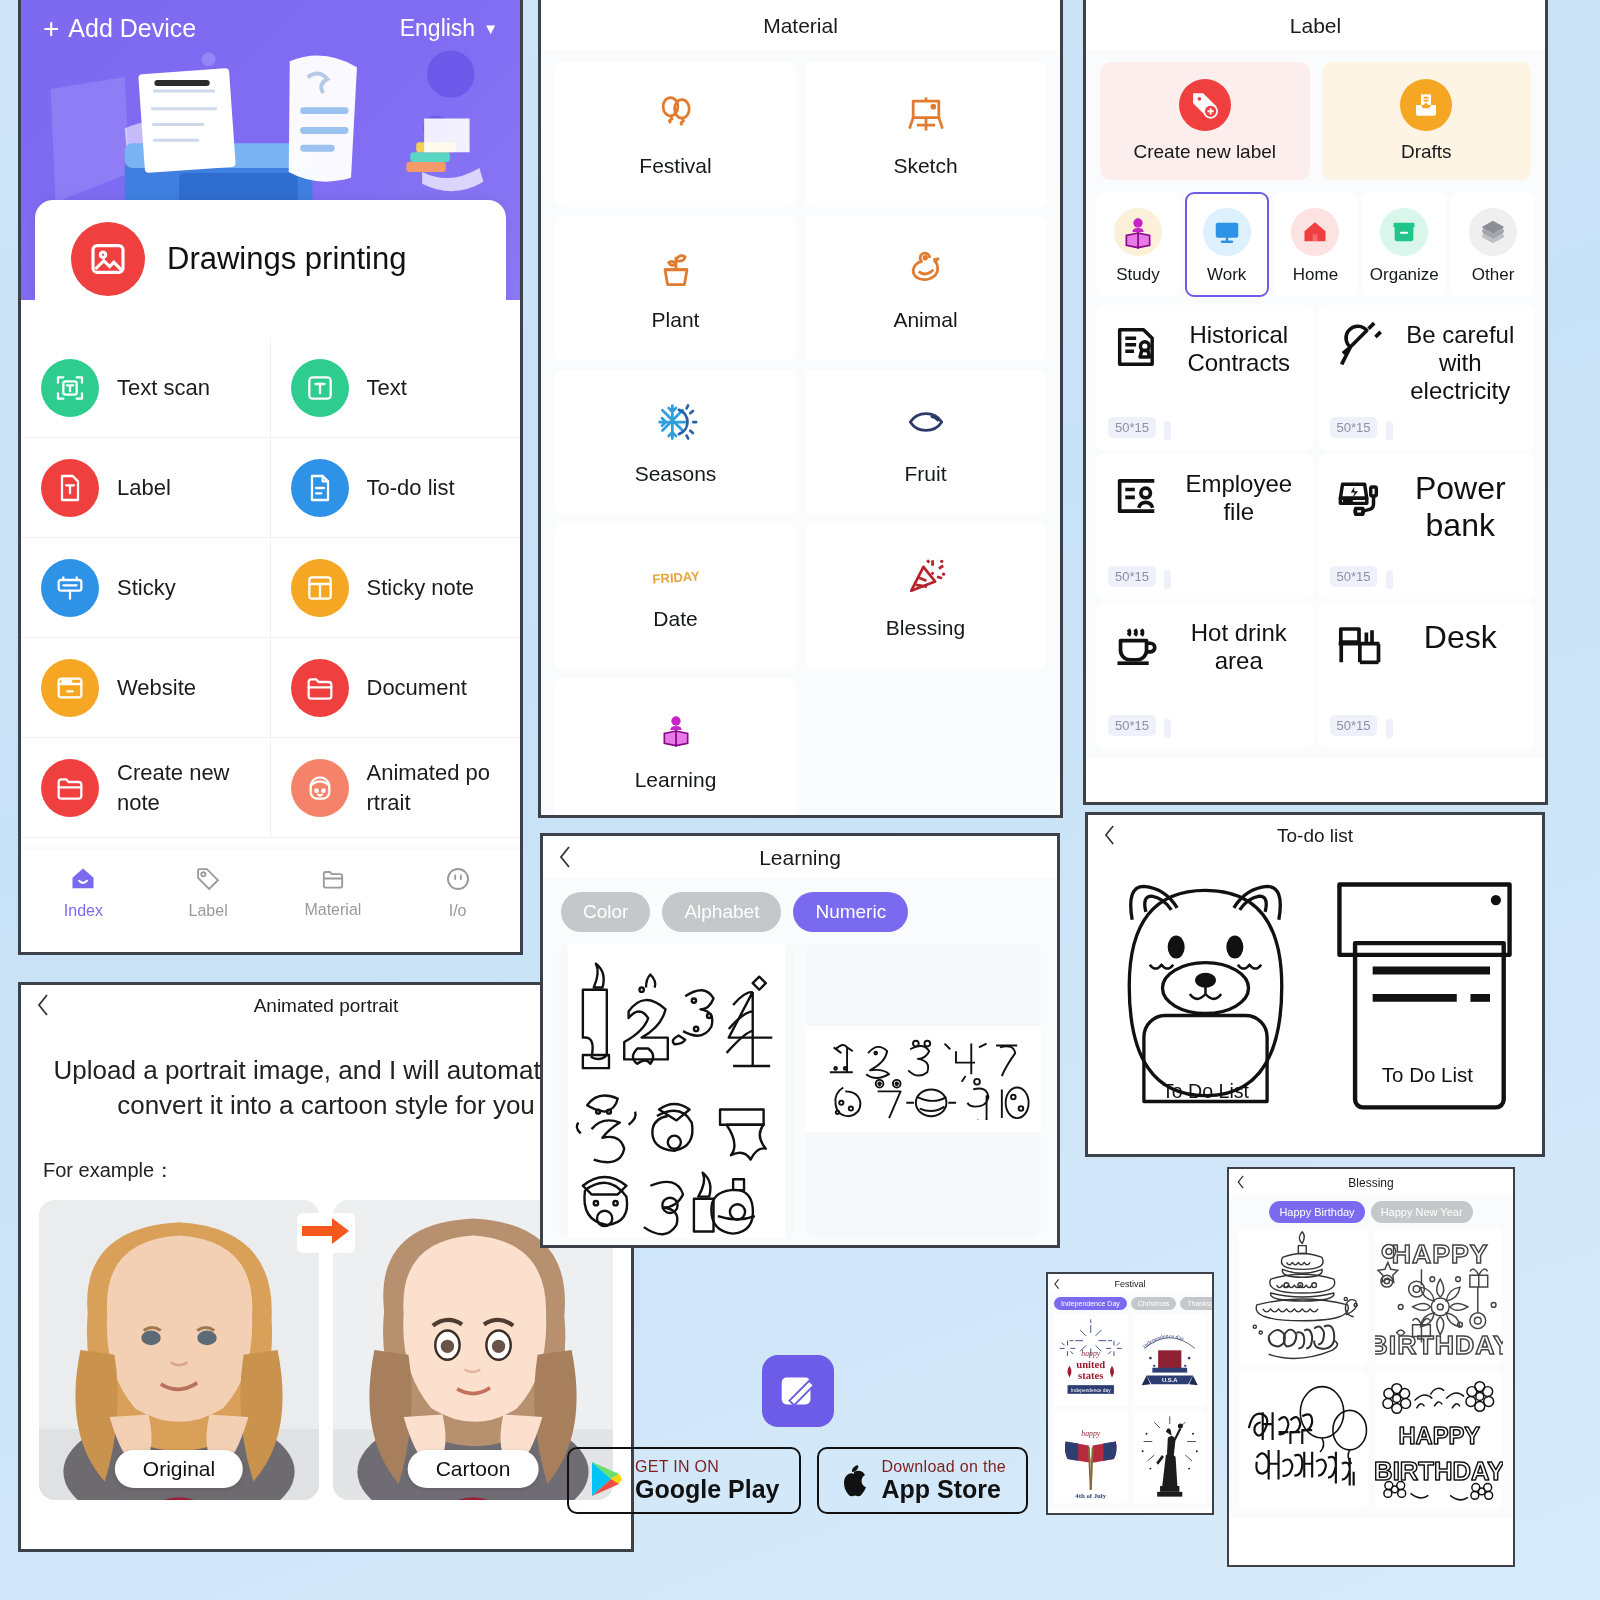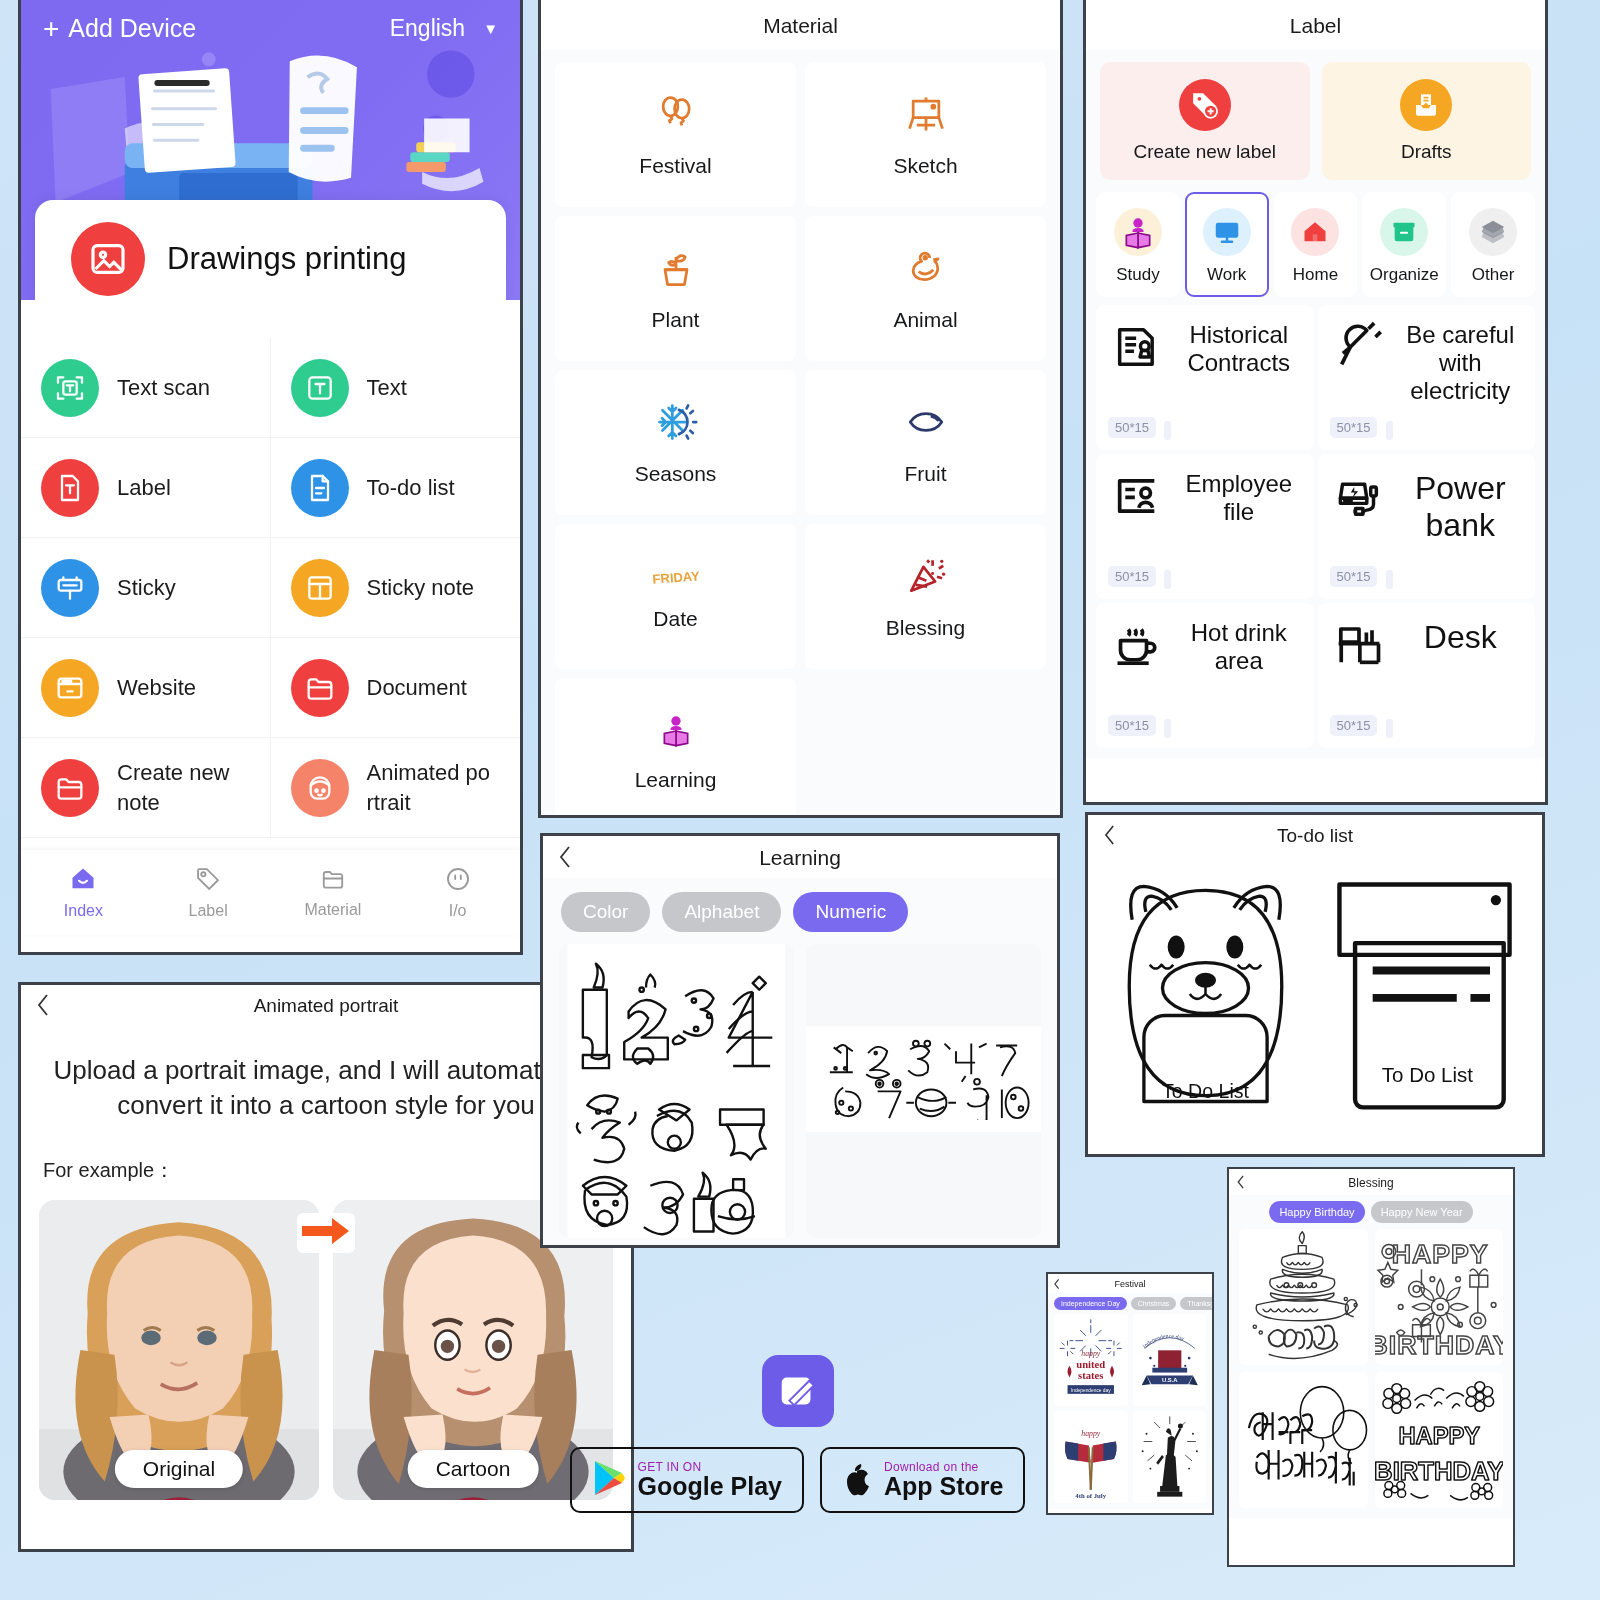--- a/index.html
+++ b/index.html
@@ -22,21 +22,21 @@
 
   
   #p-home { left:18px; top:0px; width:505px; height:955px; border-top:none; }
   .hero {
     height:300px; background:linear-gradient(135deg,#7d6af0 0%,#7f6cf2 55%,#8a78f5 100%);
     position:relative; overflow:hidden;
   }
   .hero-top { display:flex; justify-content:space-between; align-items:center; padding:14px 22px 0; }
   .add-dev { color:#fff; font-size:25px; display:flex; align-items:center; gap:9px;}
   .plus { font-size:28px; font-weight:300; line-height:1;}
-  .lang { color:#fff; font-size:23px; display:flex; align-items:center; gap:18px;}
+  .lang { color:#fff; font-size:23px; display:flex; align-items:center; gap:8px;}
   .chev { font-size:15px; }
   .hero-art { position:absolute; inset:0; pointer-events:none;}
   .hero-card {
     position:absolute; left:14px; right:14px; bottom:-18px; height:118px; background:#fff;
     border-radius:18px; display:flex; align-items:center; gap:22px; padding-left:36px;
     box-shadow:0 -2px 12px rgba(0,0,0,.06); z-index:3;
   }
   .circ { width:74px;height:74px;border-radius:50%;display:flex;align-items:center;justify-content:center;flex:0 0 auto;}
   .hero-card .t { font-size:31px; color:#111; }
   .menu { padding:38px 0 0; background:#fff;}
@@ -134,21 +134,21 @@
 
   
   #brand{ position:absolute; left:550px; top:1355px; width:495px; height:190px; display:flex; flex-direction:column; align-items:center; gap:20px;}
   .brand-row{ display:flex; align-items:center; gap:22px;}
   .brand-logo{ width:72px;height:72px;border-radius:16px;background:#6c5ce7;display:flex;align-items:center;justify-content:center;}
   .brand-name{ font-size:44px; font-style:italic; color:#111; font-family:"Liberation Sans", sans-serif;}
   .stores{ display:flex; gap:16px;}
   .store{ border:2px solid #111; border-radius:10px; background:transparent; display:flex; align-items:center; gap:12px; padding:10px 20px; }
   .store .sg{ flex:0 0 auto; }
   .store .st{ line-height:1.05; }
-  .store .s1{ font-size:12px; color:#a21caf; letter-spacing:.3px;}
+  .store .s1{ font-size:16px; color:#7f1d1d; letter-spacing:.3px;}
   .store .s2{ font-size:25px; color:#111; font-weight:bold;}
 </style>
 </head>
 <body>
 
 <div class="panel" id="p-home">
 
   <div class="hero">
     <svg class="hero-art" viewBox="0 0 505 300" preserveAspectRatio="none">
       <circle cx="435" cy="75" r="24" fill="#6a56e8" opacity=".85"></circle>

